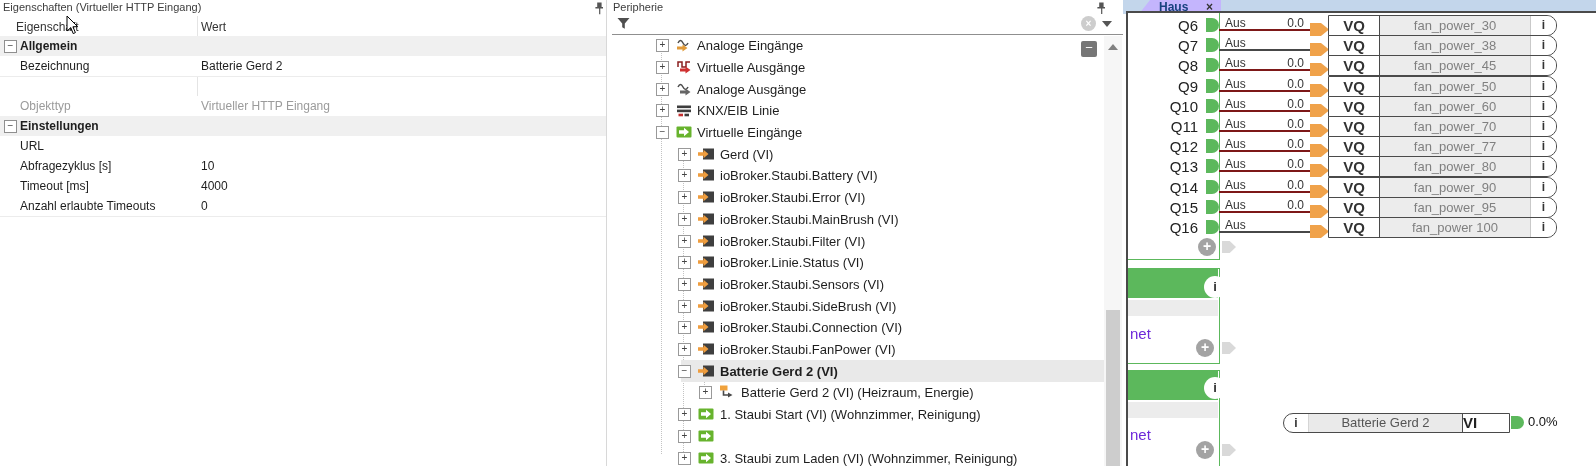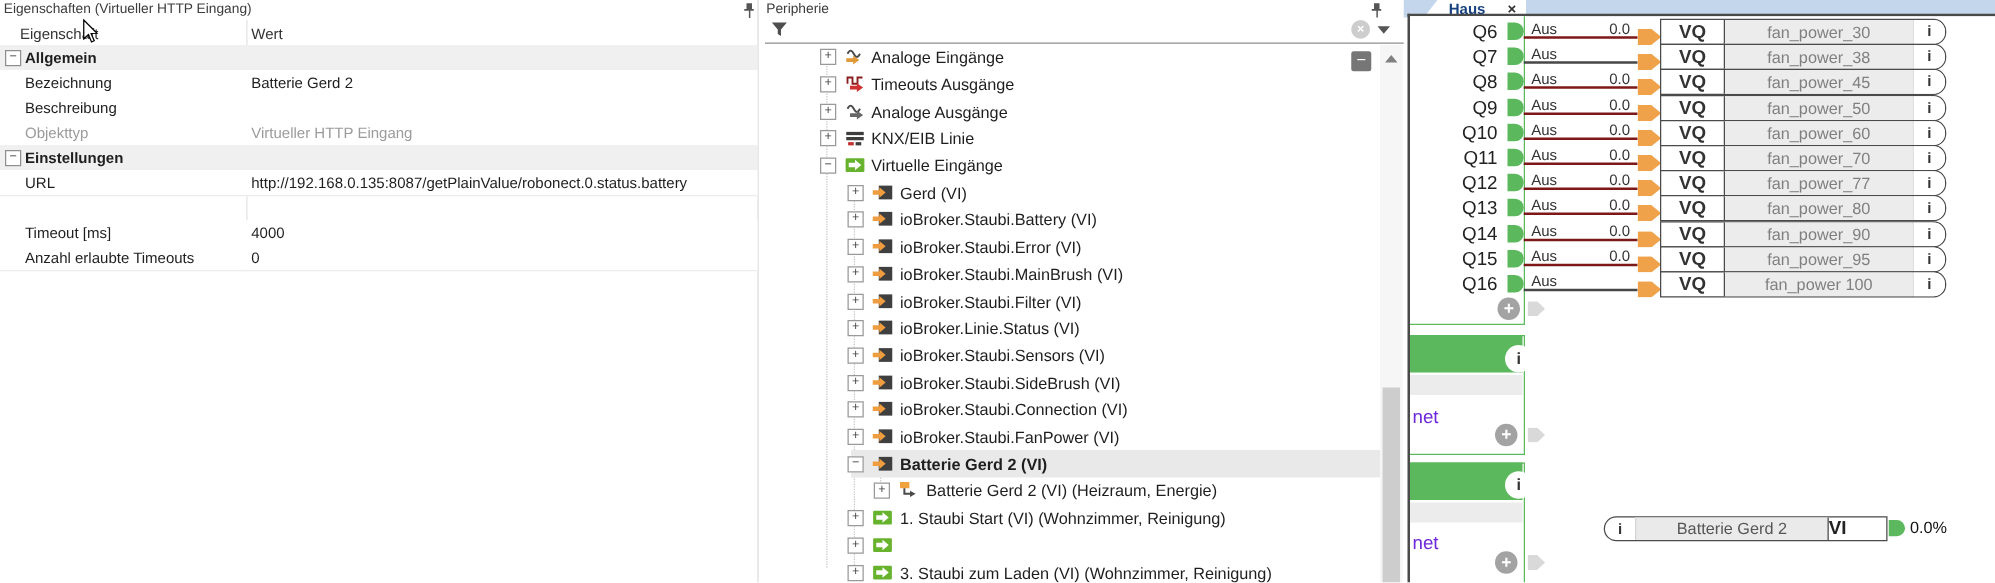--- a/index.html
+++ b/index.html
@@ -43,21 +43,21 @@
   .lv0 .tlabel{left:90px}.lv1 .tlabel{left:113px}.lv2 .tlabel{left:134px}
   .trow.sel{background:linear-gradient(to right,transparent 74px,#e9e9e9 74px);font-weight:bold}
   .collapse{position:absolute;left:474px;top:41px;width:16px;height:16px;background:#767676;border-radius:2px;
             color:#fff;text-align:center;line-height:14px;font-size:13px}
   .sb{position:absolute;left:497px;top:36px;width:18px;height:430px;background:#f6f6f6}
   .sb-up{position:absolute;left:4px;top:8px;width:0;height:0;border-left:5px solid transparent;border-right:5px solid transparent;border-bottom:6px solid #808080}
   .sb-thumb{position:absolute;left:2px;top:274px;width:14px;height:156px;background:#cdcdcd}
 
   
   #tabstrip{position:absolute;left:1123px;top:0;width:473px;height:14px;background:#c3d6eb}
-  #tab{position:absolute;left:16px;top:0;width:82px;height:14px;background:#ffffff;
+  #tab{position:absolute;left:16px;top:0;width:82px;height:14px;background:#c4b5fd;
        clip-path:polygon(11px 0,100% 0,100% 100%,0 100%);font-size:12px;font-weight:bold;color:#17417e}
   #tab .tl{position:absolute;left:20px;top:0px}
   #tab .tx{position:absolute;right:8px;top:0px;color:#333;font-weight:bold}
   #cb-v{position:absolute;left:1126px;top:11px;width:2px;height:455px;background:#4a4a4a}
   #cb-h{position:absolute;left:1126px;top:11px;width:470px;height:2px;background:#4a4a4a}
   #canvas{position:absolute;left:1128px;top:13px;width:468px;height:453px;background:#fff;overflow:hidden}
 
   .qblock{position:absolute;left:-6px;top:-10px;width:96px;height:255px;border:1px solid #5cb85c;background:#fff}
   .gblock{position:absolute;left:-6px;width:96px;border:1px solid #5cb85c;background:#fff}
   .ghead{position:absolute;left:-6px;width:96px;height:30px;background:#5cb85c}
@@ -151,35 +151,34 @@
   <div class="vdiv"></div>
 
   <div class="pg-row pg-sec" style="top:36px">
     <span class="sx">−</span>
     <span class="sl">Allgemein</span>
   </div>
   <div class="pg-row" style="top:56px">
     <span class="pg-name">Bezeichnung</span>
     <span class="pg-val">Batterie Gerd 2</span>
   </div>
-  <div class="pg-row" style="top:76px">
-    <span class="pg-name">Beschreibung</span>
-    <span class="pg-val"></span>
-  </div>
   <div class="pg-row" style="top:96px">
     <span class="pg-name dim">Objekttyp</span>
     <span class="pg-val dim">Virtueller HTTP Eingang</span>
   </div>
   <div class="pg-row pg-sec" style="top:116px">
     <span class="sx">−</span>
     <span class="sl">Einstellungen</span>
   </div>
   <div class="pg-row" style="top:136px">
     <span class="pg-name">URL</span>
-    <span class="pg-val">http://192.168.0.135:8087/getPlainValue/robonect.0.status.battery</span>
+  </div>
+  <div class="pg-row" style="top:156px">
+    <span class="pg-name">Abfragezyklus [s]</span>
+    <span class="pg-val">10</span>
   </div>
   <div class="pg-row" style="top:176px">
     <span class="pg-name">Timeout [ms]</span>
     <span class="pg-val">4000</span>
   </div>
   <div class="pg-row" style="top:196px">
     <span class="pg-name">Anzahl erlaubte Timeouts</span>
     <span class="pg-val">0</span>
   </div>
 
@@ -212,21 +211,21 @@
     <svg class="ticon">
         <use href="#s-ain"></use>
       </svg>
     <span class="tlabel">Analoge Eingänge</span>
   </div>
   <div class="trow lv0" style="top:56px">
     <span class="exp">+</span>
     <svg class="ticon">
         <use href="#s-dout"></use>
       </svg>
-    <span class="tlabel">Timeouts Ausgänge</span>
+    <span class="tlabel">Virtuelle Ausgänge</span>
   </div>
   <div class="trow lv0" style="top:78px">
     <span class="exp">+</span>
     <svg class="ticon">
         <use href="#s-aout"></use>
       </svg>
     <span class="tlabel">Analoge Ausgänge</span>
   </div>
   <div class="trow lv0" style="top:99px">
     <span class="exp">+</span>

